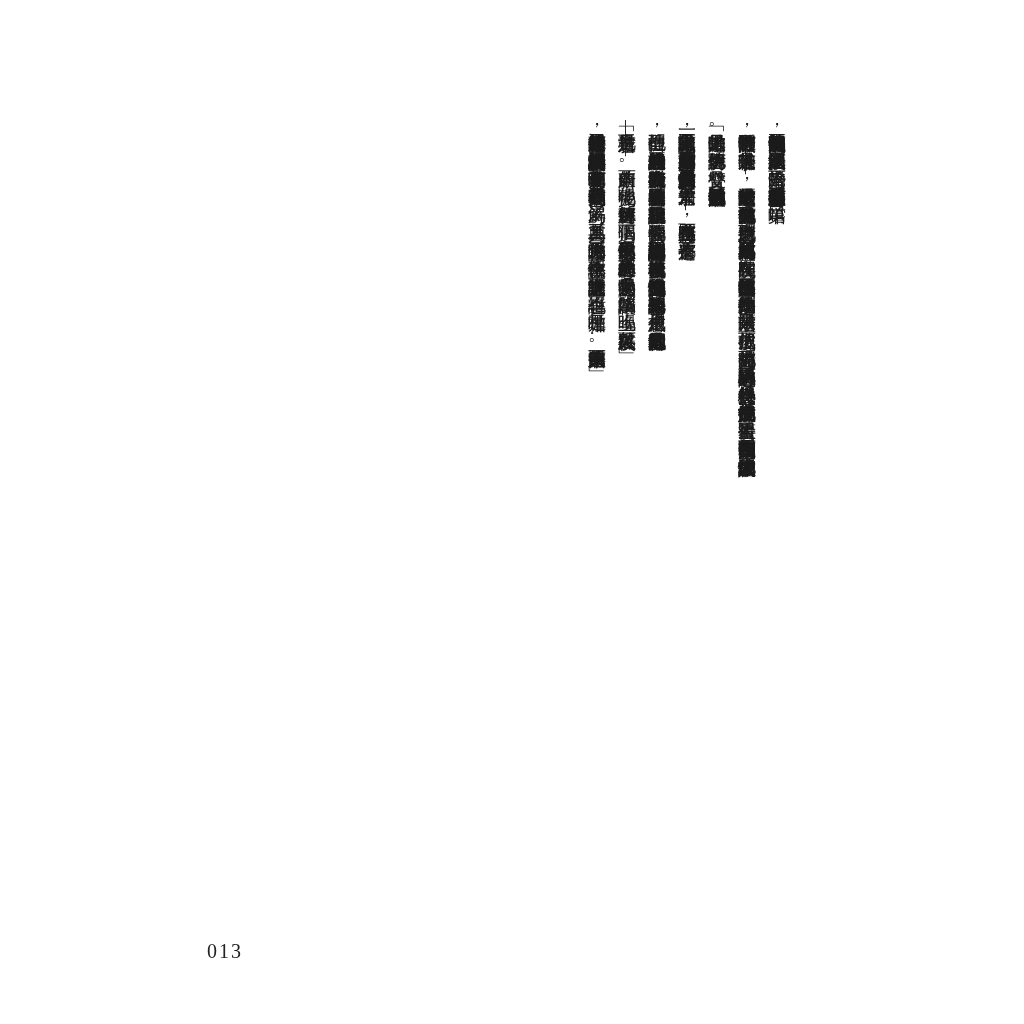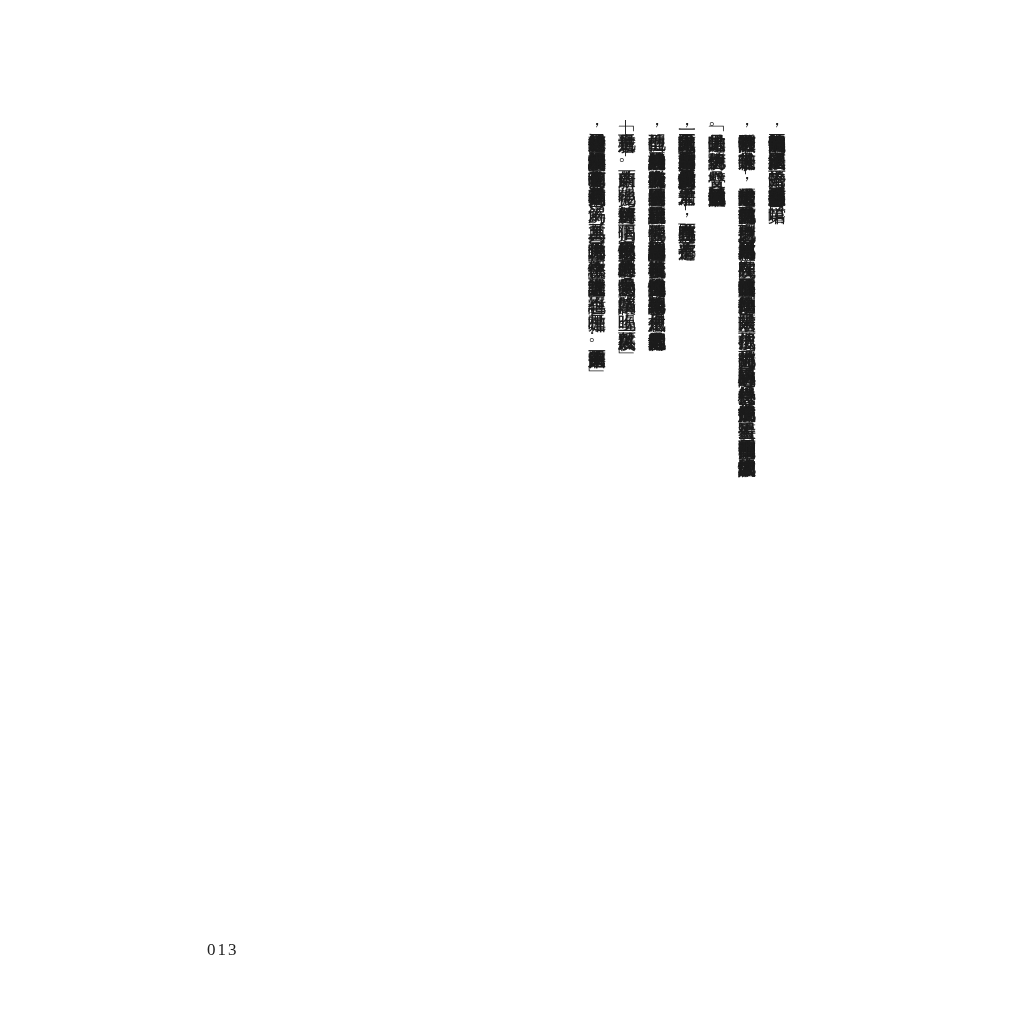--- a/index.html
+++ b/index.html
@@ -31,21 +31,21 @@
   }
   .text-block p.para {
     margin: 0;
     padding: 0;
     text-indent: 2em;           
   }
   .page-number {
     position: absolute;
     left: 207px;
     top: 940px;
-    font-size: 17px;
+    font-size: 20px;
     letter-spacing: 2px;
     color: #222222;
   }
 </style>
 </head>
 <body>
 
 <div class="book-page">
   <div class="text-block">
       <p class="para">兩個陶碗裡裝著熱氣騰騰的液體，比法國卡奧爾紅酒還黑。昏暗的燈光下，米蓋爾兩手緊握著有點缺損的容器，嚐了第一口。</p>

